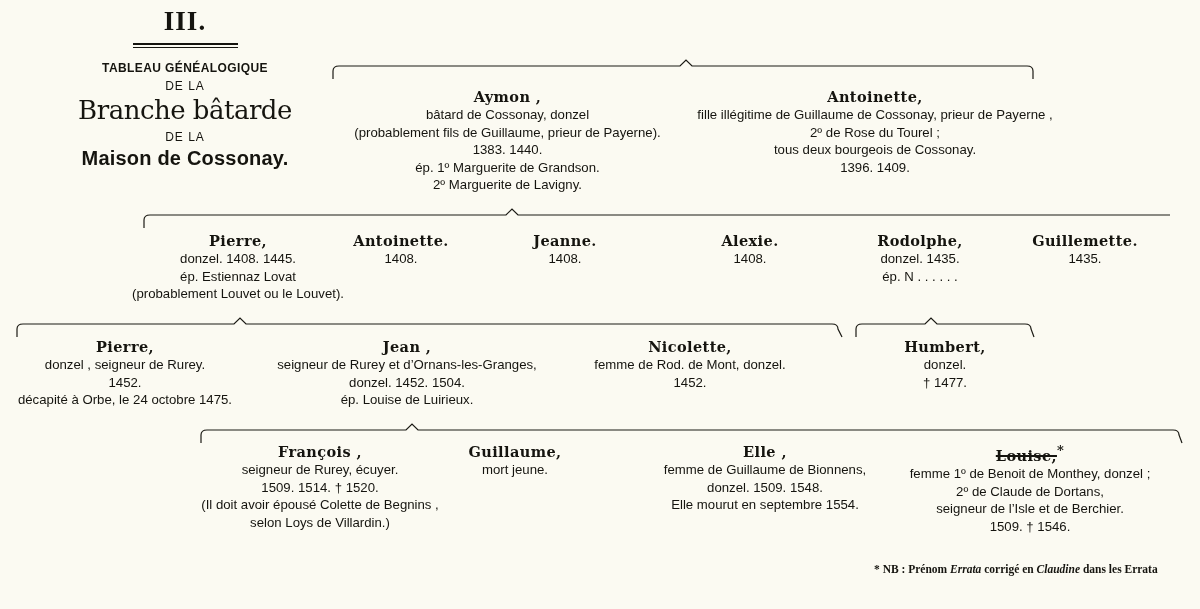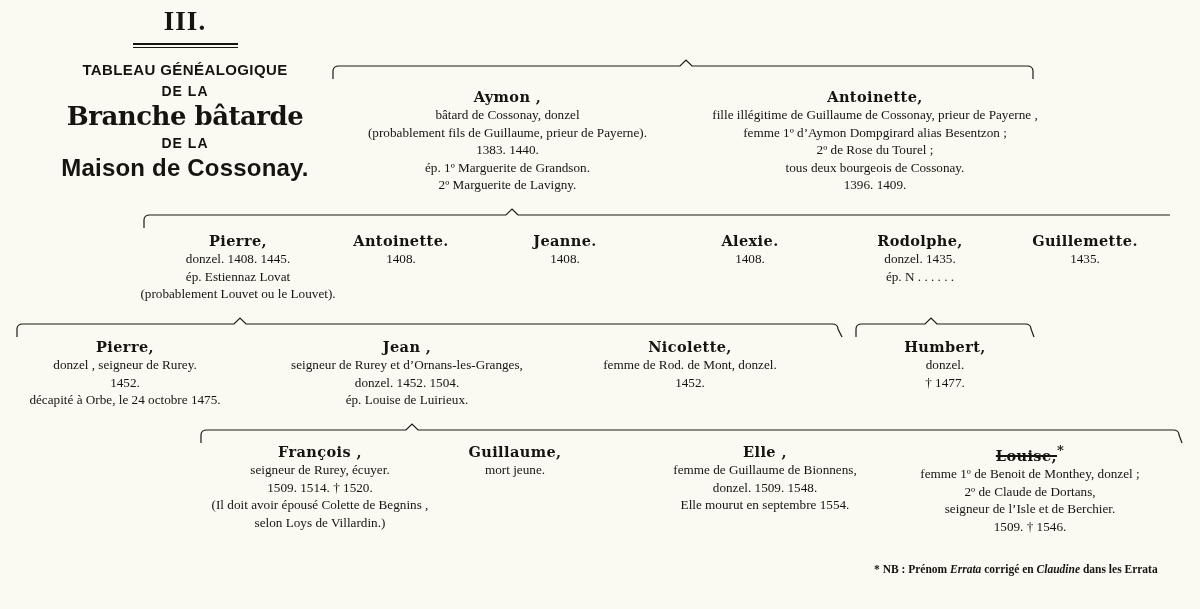--- a/index.html
+++ b/index.html
@@ -11,34 +11,34 @@
     overflow:hidden;
     position:relative;
   }
   .sheet{position:absolute;inset:0;}
 
   
   .titleblock{position:absolute;left:60px;top:8px;width:250px;text-align:center;}
   .roman{font-size:27px;font-weight:bold;letter-spacing:1px;line-height:1;font-family:"Liberation Serif",serif;}
   .rule{width:105px;height:0;border-top:2px solid #15140f;border-bottom:1px solid #15140f;
         margin:8px auto 14px auto;padding-top:2px;}
-  .t-main{font-size:15px;font-weight:bold;letter-spacing:.4px;font-family:"Liberation Sans",sans-serif;
+  .t-main{font-size:12px;font-weight:bold;letter-spacing:.4px;font-family:"Liberation Sans",sans-serif;
           font-stretch:condensed;line-height:1.1;}
-  .t-dela{font-size:14px;font-weight:bold;letter-spacing:1px;margin:4px 0 3px 0;font-family:"Liberation Sans",sans-serif;}
-  .t-black{font-size:26px;font-weight:bold;font-family:"DejaVu Serif",serif;letter-spacing:-.5px;line-height:1.15;}
-  .t-maison{font-size:24px;font-weight:bold;font-family:"Liberation Sans",sans-serif;font-stretch:condensed;
+  .t-dela{font-size:12px;font-weight:normal;letter-spacing:1px;margin:4px 0 3px 0;font-family:"Liberation Sans",sans-serif;}
+  .t-black{font-size:26px;font-weight:normal;font-family:"DejaVu Serif",serif;letter-spacing:-.5px;line-height:1.15;}
+  .t-maison{font-size:20px;font-weight:bold;font-family:"Liberation Sans",sans-serif;font-stretch:condensed;
             letter-spacing:.2px;line-height:1.15;margin-top:2px;}
 
   
   .person{position:absolute;text-align:center;}
   .pname{font-weight:bold;font-size:14.5px;font-family:"DejaVu Serif",serif;letter-spacing:.4px;
          line-height:1.25;white-space:nowrap;}
   .pname.struck{text-decoration:line-through;text-decoration-thickness:1.5px;}
   .pname .star{text-decoration:none;display:inline-block;font-size:13px;vertical-align:super;}
-  .pline{font-size:13.2px;line-height:1.33;white-space:nowrap;font-family:Liberation Serif, serif;}
+  .pline{font-size:13.2px;line-height:1.33;white-space:nowrap;font-family:Liberation Sans, sans-serif;}
 
   
   .brace{position:absolute;}
   .brace svg{display:block;overflow:visible;}
 
   
   .footnote{position:absolute;font-size:11.5px;font-family:"Liberation Serif",serif;
             font-weight:bold;white-space:nowrap;}
   .footnote i{font-style:italic;}
 </style>
@@ -92,21 +92,20 @@
     <div class="pline">bâtard de Cossonay, donzel</div>
     <div class="pline">(probablement fils de Guillaume, prieur de Payerne).</div>
     <div class="pline">1383. 1440.</div>
     <div class="pline">ép. 1º Marguerite de Grandson.</div>
     <div class="pline">2º Marguerite de Lavigny.</div>
   </div>
 
   <div class="person" style="left:680px;top:88px;width:390px;">
     <div class="pname">Antoinette,</div>
     <div class="pline">fille illégitime de Guillaume de Cossonay, prieur de Payerne ,</div>
-    <div class="pline">femme 1º d’Aymon Dompgirard alias Besentzon ;</div>
     <div class="pline">2º de Rose du Tourel ;</div>
     <div class="pline">tous deux bourgeois de Cossonay.</div>
     <div class="pline">1396. 1409.</div>
   </div>
 
   <div class="person" style="left:108px;top:232px;width:260px;">
     <div class="pname">Pierre,</div>
     <div class="pline">donzel. 1408. 1445.</div>
     <div class="pline">ép. Estiennaz Lovat</div>
     <div class="pline">(probablement Louvet ou le Louvet).</div>

